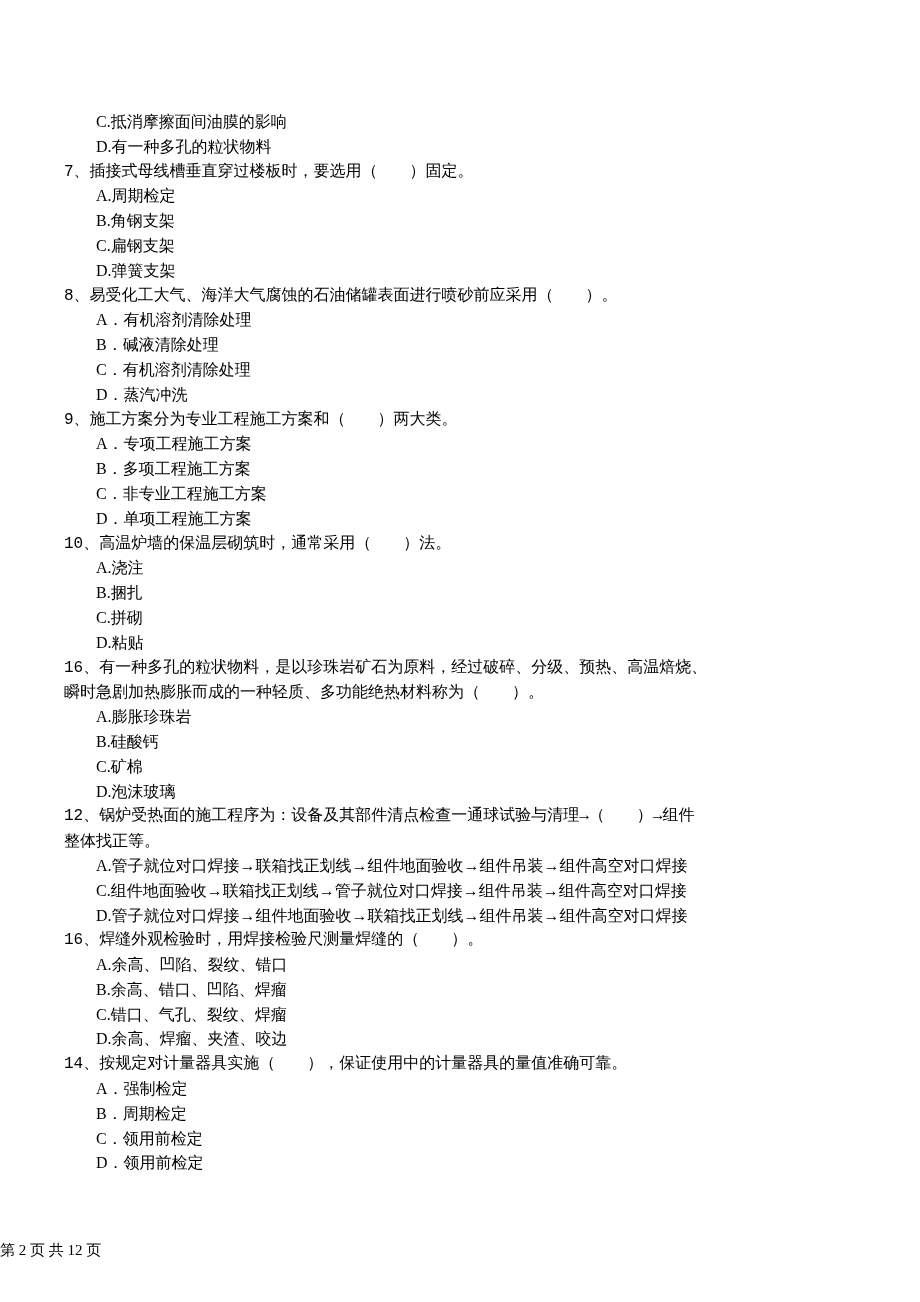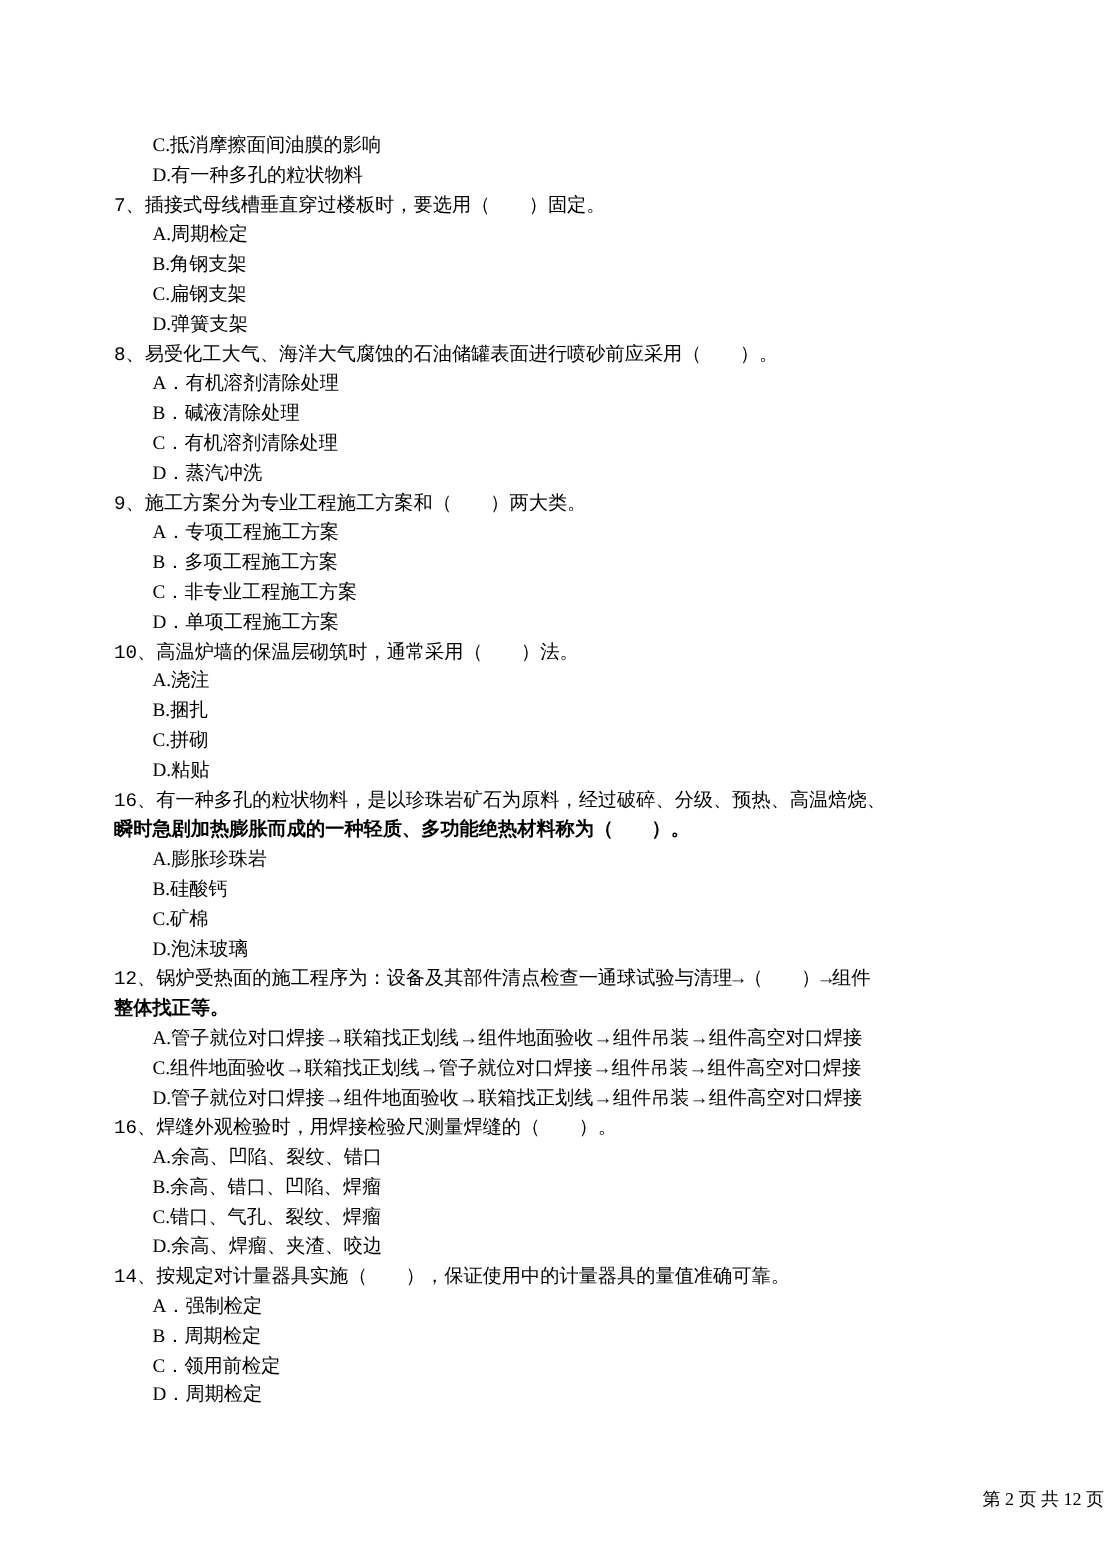--- a/index.html
+++ b/index.html
@@ -7,41 +7,40 @@
     padding: 0;
     background: #fff;
     font-family: "SimSun", "宋体", serif;
     font-size: 16px;
     color: #000;
     line-height: 1.55;
   }
   .page {
     width: 920px;
     min-height: 1302px;
-    padding: 110px 120px 60px 95px;
+    padding: 110px 120px 60px 64px;
     box-sizing: border-box;
     position: relative;
   }
   .q-line {
     text-indent: 0;
     font-family: Liberation Mono, monospace;
   }
   .opt-line-plain {
     padding-left: 2em;
   }
   .cont-line {
     text-indent: 0;
-    font-weight: bold;
   }
   .footer {
     position: absolute;
     bottom: 40px;
     left: 0;
     right: 0;
-    text-align: right;
+    text-align: left;
     font-size: 15px;
   }
 </style>
 </head>
 <body>
 
 <div class="page">
 
   <div class="opt-line-plain">C.抵消摩擦面间油膜的影响</div>
   <div class="opt-line-plain">D.有一种多孔的粒状物料</div>
@@ -86,16 +85,16 @@
   <div class="q-line">16、焊缝外观检验时，用焊接检验尺测量焊缝的（　　）。</div>
   <div class="opt-line-plain">A.余高、凹陷、裂纹、错口</div>
   <div class="opt-line-plain">B.余高、错口、凹陷、焊瘤</div>
   <div class="opt-line-plain">C.错口、气孔、裂纹、焊瘤</div>
   <div class="opt-line-plain">D.余高、焊瘤、夹渣、咬边</div>
 
   <div class="q-line">14、按规定对计量器具实施（　　），保证使用中的计量器具的量值准确可靠。</div>
   <div class="opt-line-plain">A．强制检定</div>
   <div class="opt-line-plain">B．周期检定</div>
   <div class="opt-line-plain">C．领用前检定</div>
-  <div class="opt-line-plain">D．周期检定</div>
+  <div class="opt-line-plain">D．领用前检定</div>
 
   <div class="footer">第 2 页 共 12 页</div>
 </div>
 
 </body></html>

